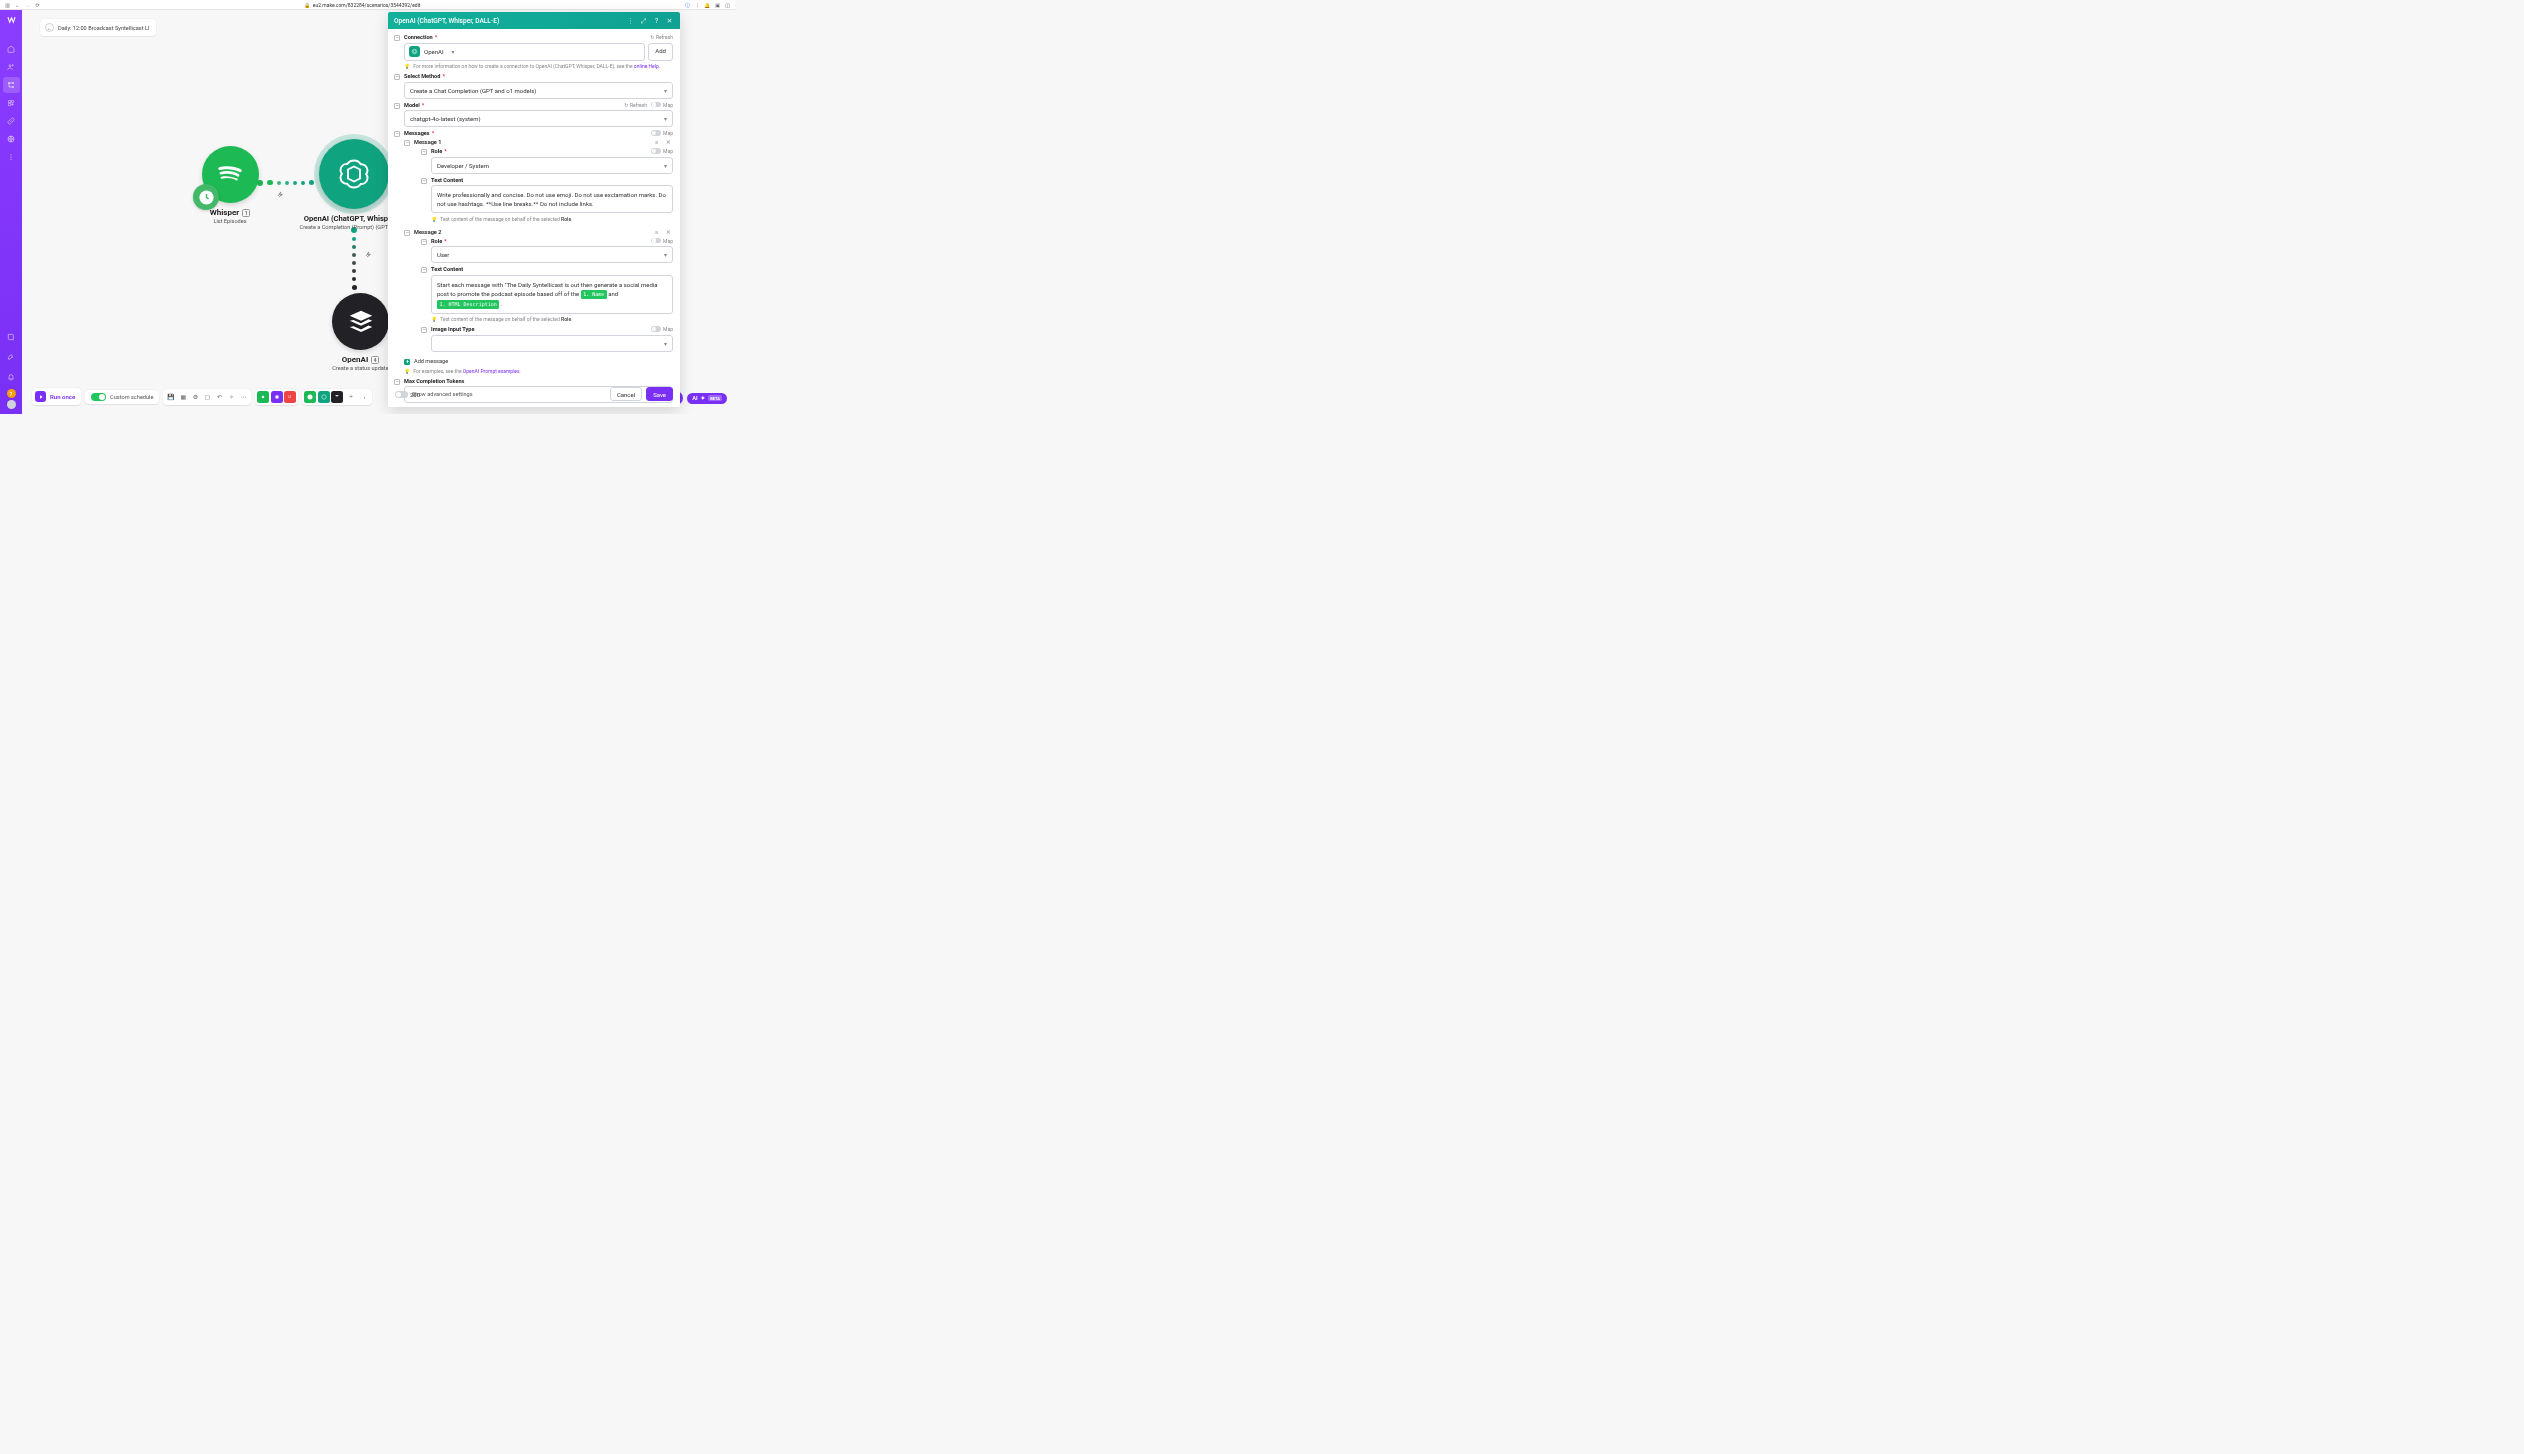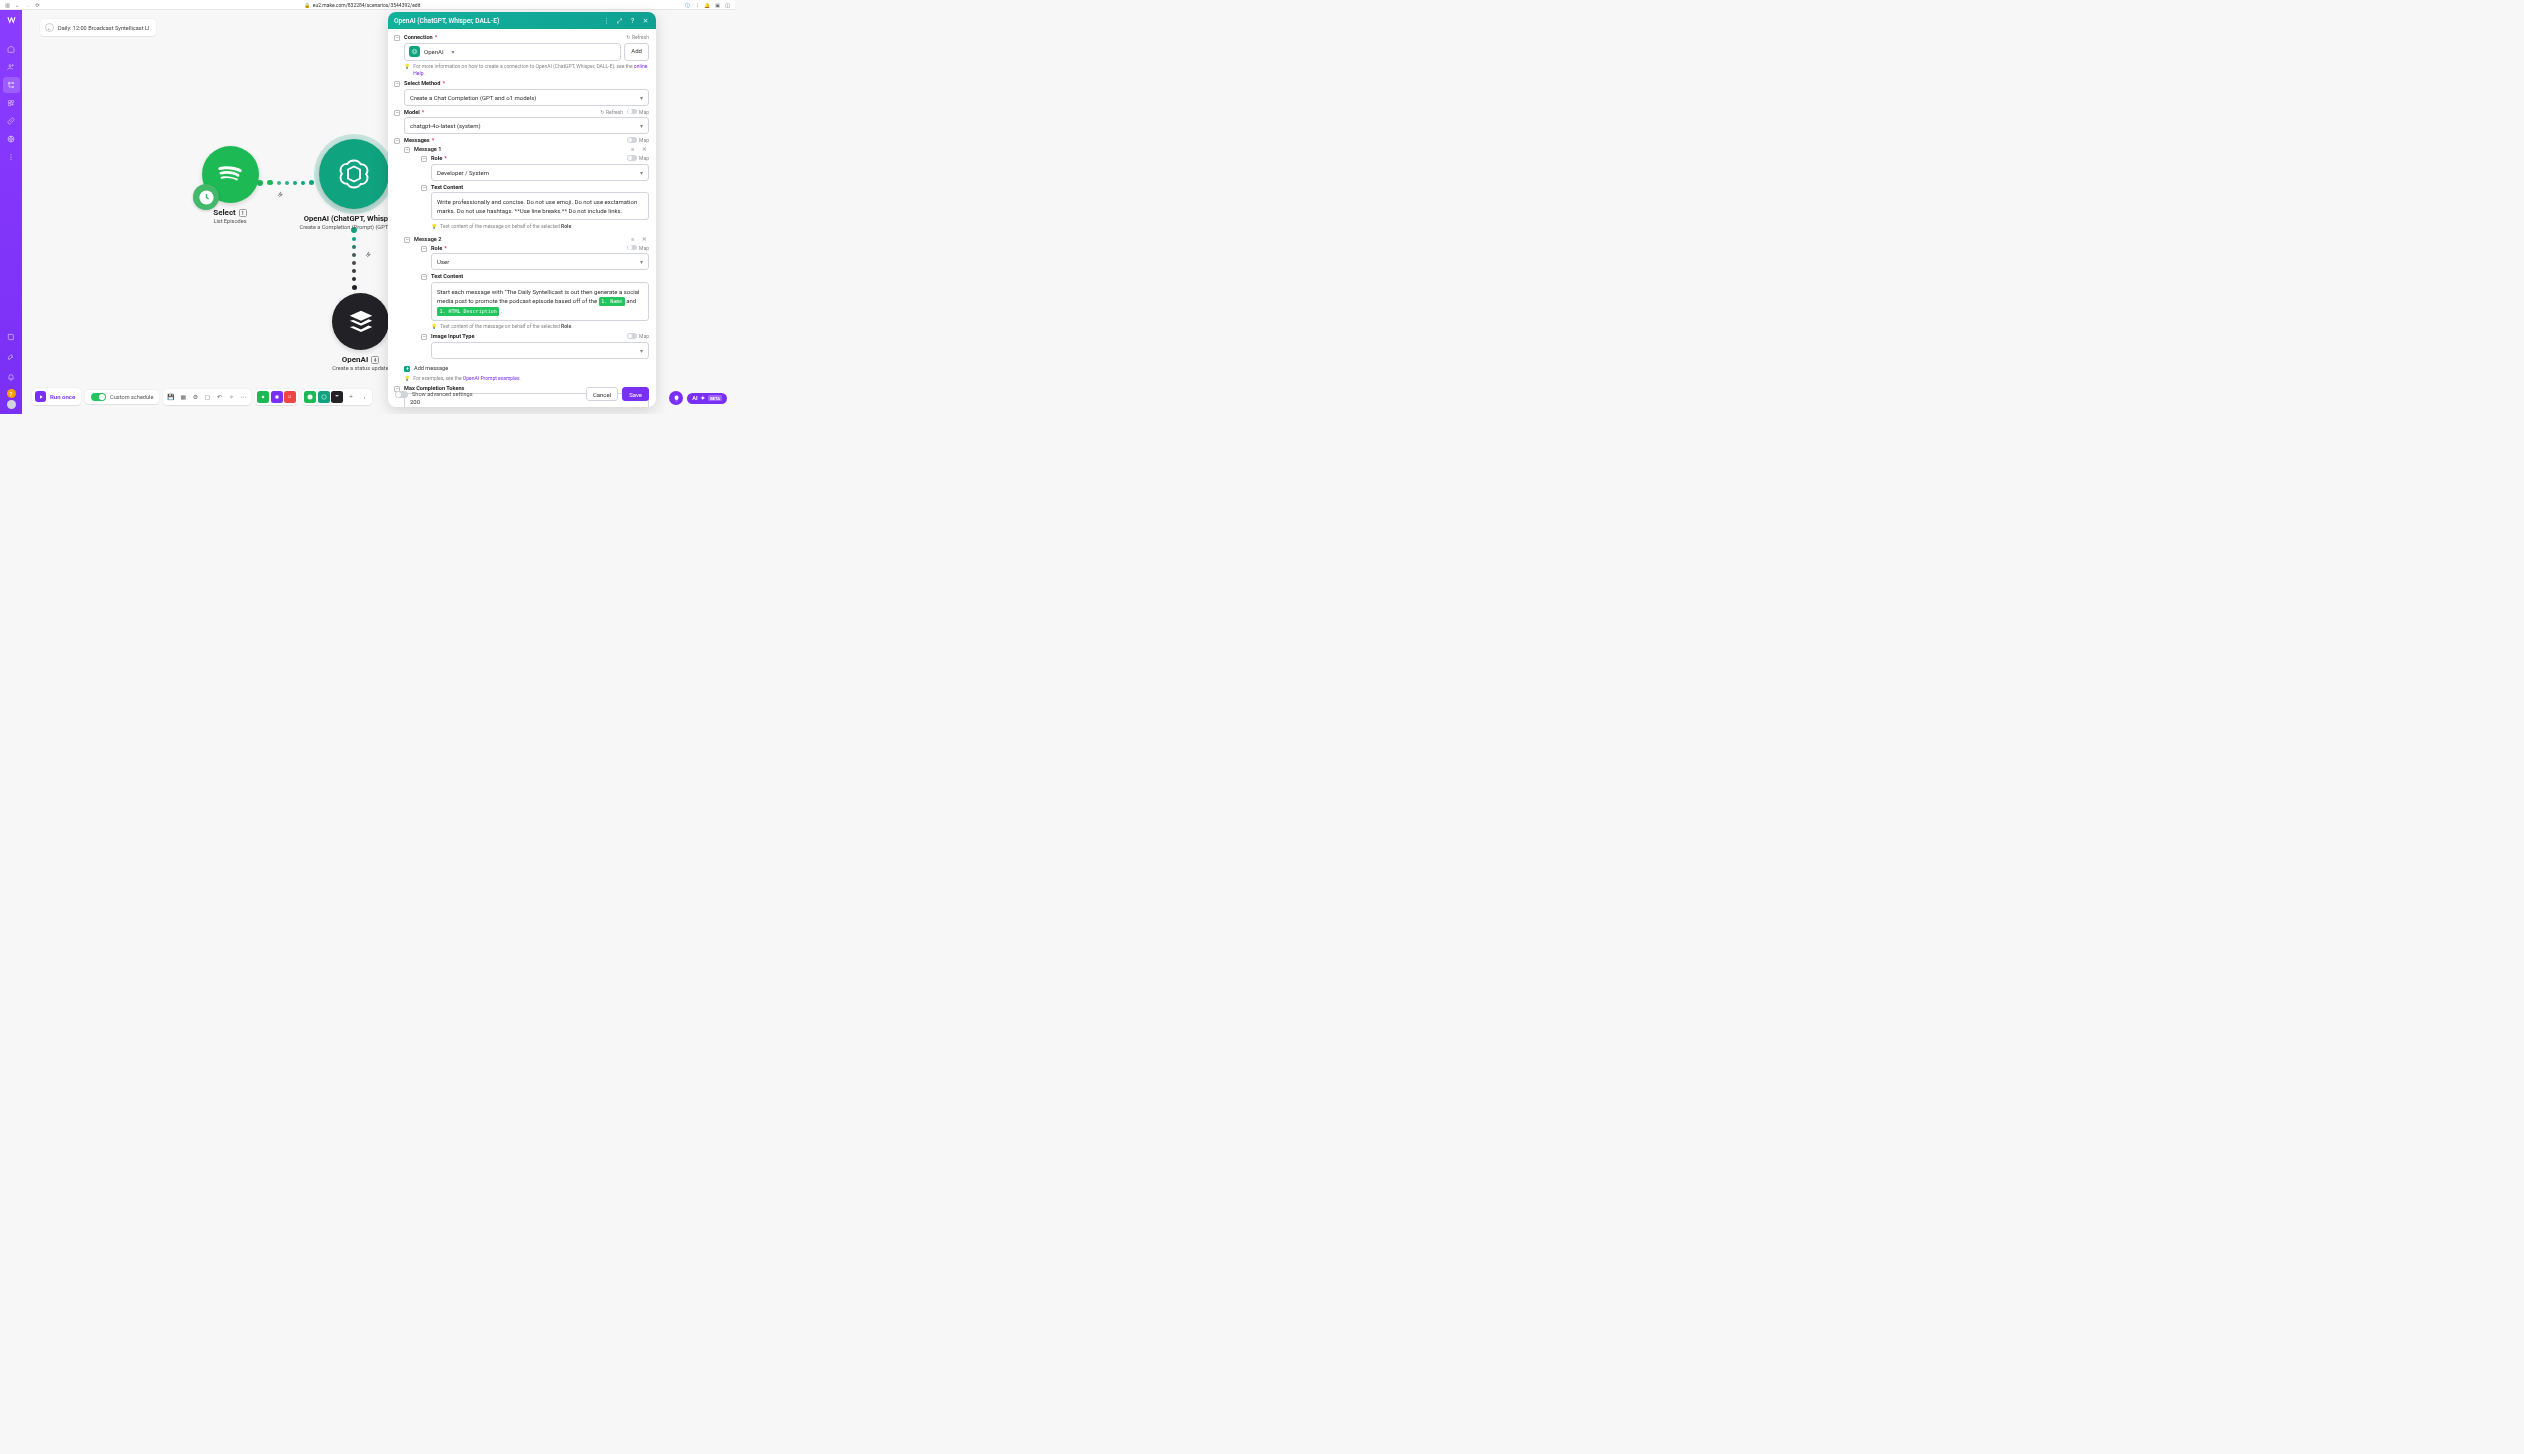--- a/index.html
+++ b/index.html
@@ -178,23 +178,23 @@
 .ai-pill {
   background:#7a2ff5; color:#fff; border-radius:504px;
   padding:2.5px 5px; display:flex; align-items:center; gap:3px; font-size:5.6px; font-weight:600;
 }
 .beta{ background:rgba(255,255,255,.25); font-size:4px; padding:0.5px 2px; border-radius:1.5px; font-weight:700;}
 
 
 .panel {
   position:absolute;
   top: 2px; left: 366px;
-  width: 268px;
+  width: 292px;
   background:#fff;
-  border-radius:8px;
+  border-radius:2px;
   box-shadow: 0 4px 15px rgba(0,0,0,.15);
   display:flex; flex-direction:column;
   overflow:hidden;
 }
 .panel-head {
   background:#0fa192;
   background: linear-gradient(90deg,#12b19c,#0fa192);
   color:#fff;
   padding:4px 6px;
   display:flex; align-items:center; gap:4px;
@@ -432,21 +432,21 @@
               <path fill="#fff" d="M17.5 16.2c-.2.4-.7.5-1.1.3-3-1.8-6.7-2.2-11.1-1.2-.4.1-.9-.2-1-.6-.1-.4.2-.9.6-1 4.8-1.1 9 .6 12.3 1.4.4.2.5.7.3 1.1zm1.2-3c-.3.5-.9.6-1.3.3-3.4-2.1-8.6-2.7-12.6-1.5-.5.2-1.1-.1-1.2-.7-.2-.5.1-1.1.7-1.2 4.6-1.4 10.3-.7 14.2 1.7.4.3.5.9.2 1.4zm.1-3.1c-4.1-2.4-10.8-2.6-14.7-1.5-.6.2-1.3-.2-1.5-.8-.2-.6.2-1.3.8-1.5 4.5-1.3 12-1.1 16.7 1.7.6.3.8 1.1.4 1.7-.3.6-1.1.8-1.7.4z"></path>
             </svg>
         </div>
         <div class="spotify-clock" style="left:16px; top:38px;">
           <svg viewBox="0 0 24 24" width="17" height="17">
               <circle cx="12" cy="12" r="10" fill="#fff"></circle>
               <path stroke="#42b968" stroke-width="2" fill="none" d="M12 7v5l3 2"></path>
             </svg>
         </div>
         <div class="title">
-          <span>Select</span>
+          <span>Whisper</span>
           <span class="badge-num">1</span>
         </div>
         <div class="subtitle">List Episodes</div>
       </div>
 
       <div class="flow-node" style="left:271px; top:129px; width:121px;">
         <div class="circle" style="background:#10a37f; width:70px; height:70px; box-shadow:0 0 0 5px rgba(16,163,127,.22), 0 3px 7px rgba(0,0,0,.2);">
           <svg viewBox="0 0 24 24" width="36" height="36" fill="none" stroke="#fff" stroke-width="1.3">
             <path d="M12 3c2 0 3.6 1 4.5 2.5C18.6 5.2 21 7 21 9.5c0 1-.3 1.9-.9 2.6.6.7.9 1.6.9 2.6 0 2.5-2.4 4.3-4.5 4C15.6 20 14 21 12 21s-3.6-1-4.5-2.5C5.4 18.8 3 17 3 14.5c0-1 .3-1.9.9-2.6C3.3 11.2 3 10.3 3 9.3 3 6.8 5.4 5 7.5 5.3 8.4 4 10 3 12 3z"></path>
             <path d="M8 9l4-2 4 2v6l-4 2-4-2z"></path>

